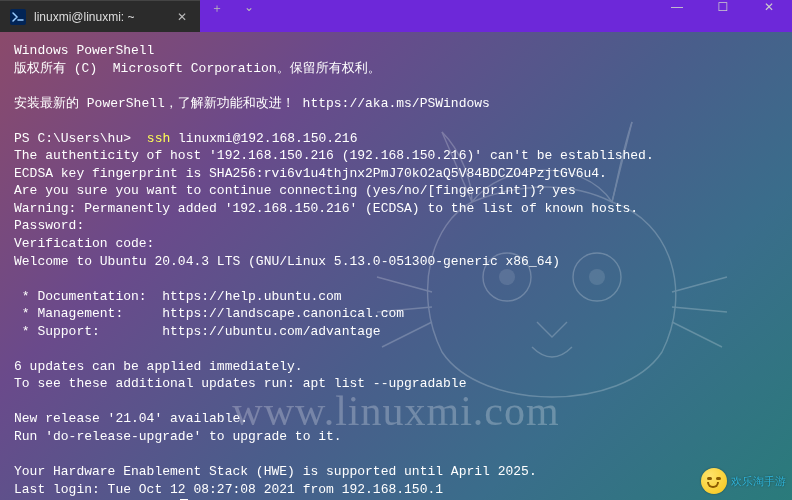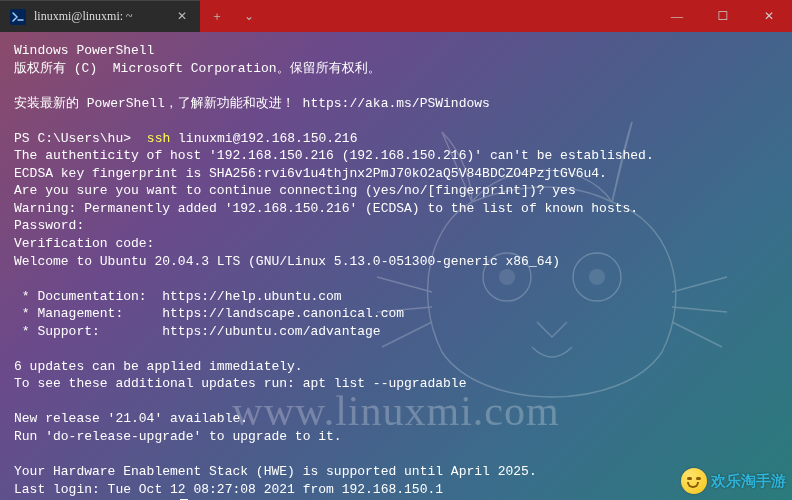--- a/index.html
+++ b/index.html
@@ -6,25 +6,25 @@
   body {
     width: 792px;
     height: 500px;
     background: #0c0c0c;
     font-family: Consolas, 'Courier New', monospace;
     overflow: hidden;
     position: relative;
   }
   .titlebar {
     height: 32px;
-    background: #b91c1c;
-    display: flex;
-    align-items: center;
+    background: #6d28d9;
+    display: flex;
+    align-items: flex-start;
     color: #ccc;
-    font-family: Liberation Serif, serif;
+    font-family: Liberation Sans, sans-serif;
     font-size: 12px;
   }
   .tab {
     display: flex;
     align-items: center;
     gap: 8px;
     padding: 0 10px;
     background: #2b2b2b;
     min-width: 200px;
     height: 100%;
@@ -149,21 +149,21 @@
     top: 9px; border-radius: 2px;
   }
   .brand-badge .face::before { left: 6px; }
   .brand-badge .face::after { right: 6px; }
   .brand-badge .mouth {
     position: absolute; width: 12px; height: 6px; border: 2px solid #8a5a00;
     border-top: none; border-radius: 0 0 12px 12px; left: 6px; top: 14px;
   }
   .brand-badge .txt {
     font-family: "Microsoft YaHei","PingFang SC",sans-serif;
-    font-size: 15px; color: #2fb4d9; font-weight: 700;
+    font-size: 11px; color: #2fb4d9; font-weight: 400;
     text-shadow: 0 0 2px rgba(0,0,0,.5);
   }
 </style>
 </head>
 <body>
 
 <div class="titlebar">
   <div class="tab">
     <span class="tab-icon">
       <svg viewBox="0 0 16 16">

